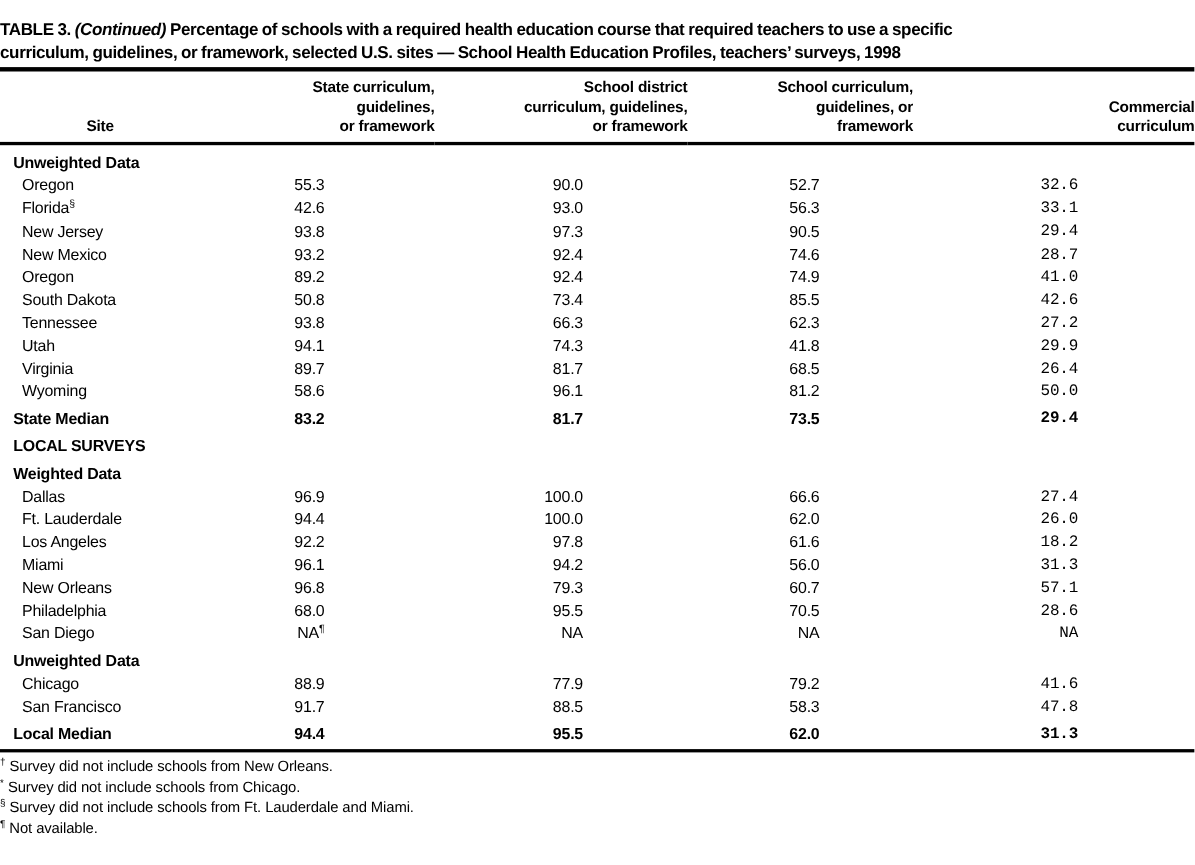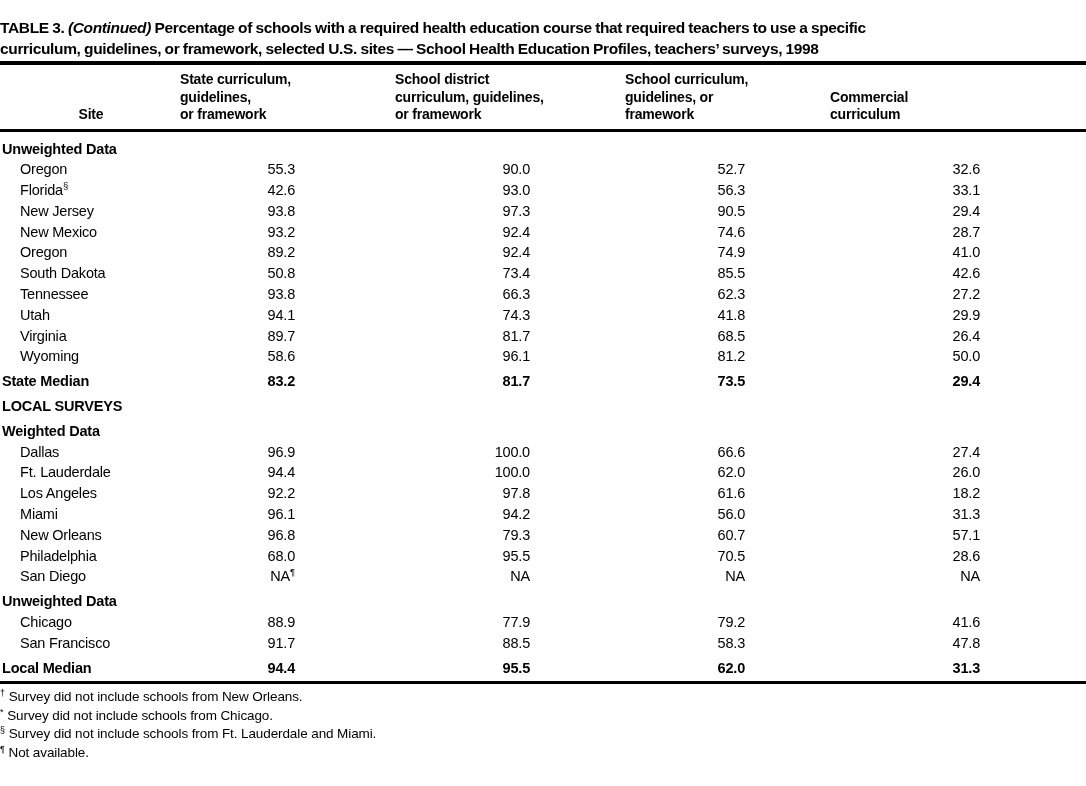--- a/index.html
+++ b/index.html
@@ -16,39 +16,39 @@
     font-weight: 700; font-size: 15.5px; line-height: 21px;
     letter-spacing: -0.35px; word-spacing: -0.5px;
     padding-top: 17px; white-space: nowrap;
   }
   .title .italic { font-style: italic; }
   .rule-title { height: 4px; background: #000; margin-top: 2px; }
 
   
   table { width: 1086px; border-collapse: collapse; table-layout: fixed; }
   thead th {
-    vertical-align: bottom; text-align: left;
+    vertical-align: bottom; text-align: right;
     font-size: 14px; font-weight: 700; line-height: 17.5px;
     letter-spacing: -0.2px; white-space: pre-line;
     padding: 6px 0 5px 0;
     border-bottom: 3px solid #000;
   }
   thead th.site-col { text-align: center; padding-left: 2px; }
 
   tbody td {
     font-size: 14.5px; line-height: 20.8px; padding: 0;
     letter-spacing: -0.2px; white-space: nowrap;
   }
-  td.site { text-align: left; padding-left: 2px; }
+  td.site { text-align: left; padding-left: 12px; }
   tr.data td.site { padding-left: 20px; }
   td.val { text-align: right; }
   td.c1 { padding-right: 100px; }
   td.c2 { padding-right: 95px; }
   td.c3 { padding-right: 85px; }
-  td.c4 { padding-right: 106px; }
+  td.c4 { padding-right: 106px; font-family: Liberation Mono, monospace; }
   tr.section td { font-weight: 700; padding-top: 4px; }
   tr.median td { font-weight: 700; padding-top: 4px; }
   tbody tr:first-child td { padding-top: 7px; }
 
   sup { font-size: 9.5px; vertical-align: super; line-height: 0; letter-spacing: 0; }
 
   
   .rule-bottom { height: 3px; background: #000; margin-top: 3px; }
   .footnotes { font-size: 13.5px; line-height: 18.5px; padding-top: 4px; letter-spacing: -0.1px; }
   .footnotes .fn-line { white-space: nowrap; }

